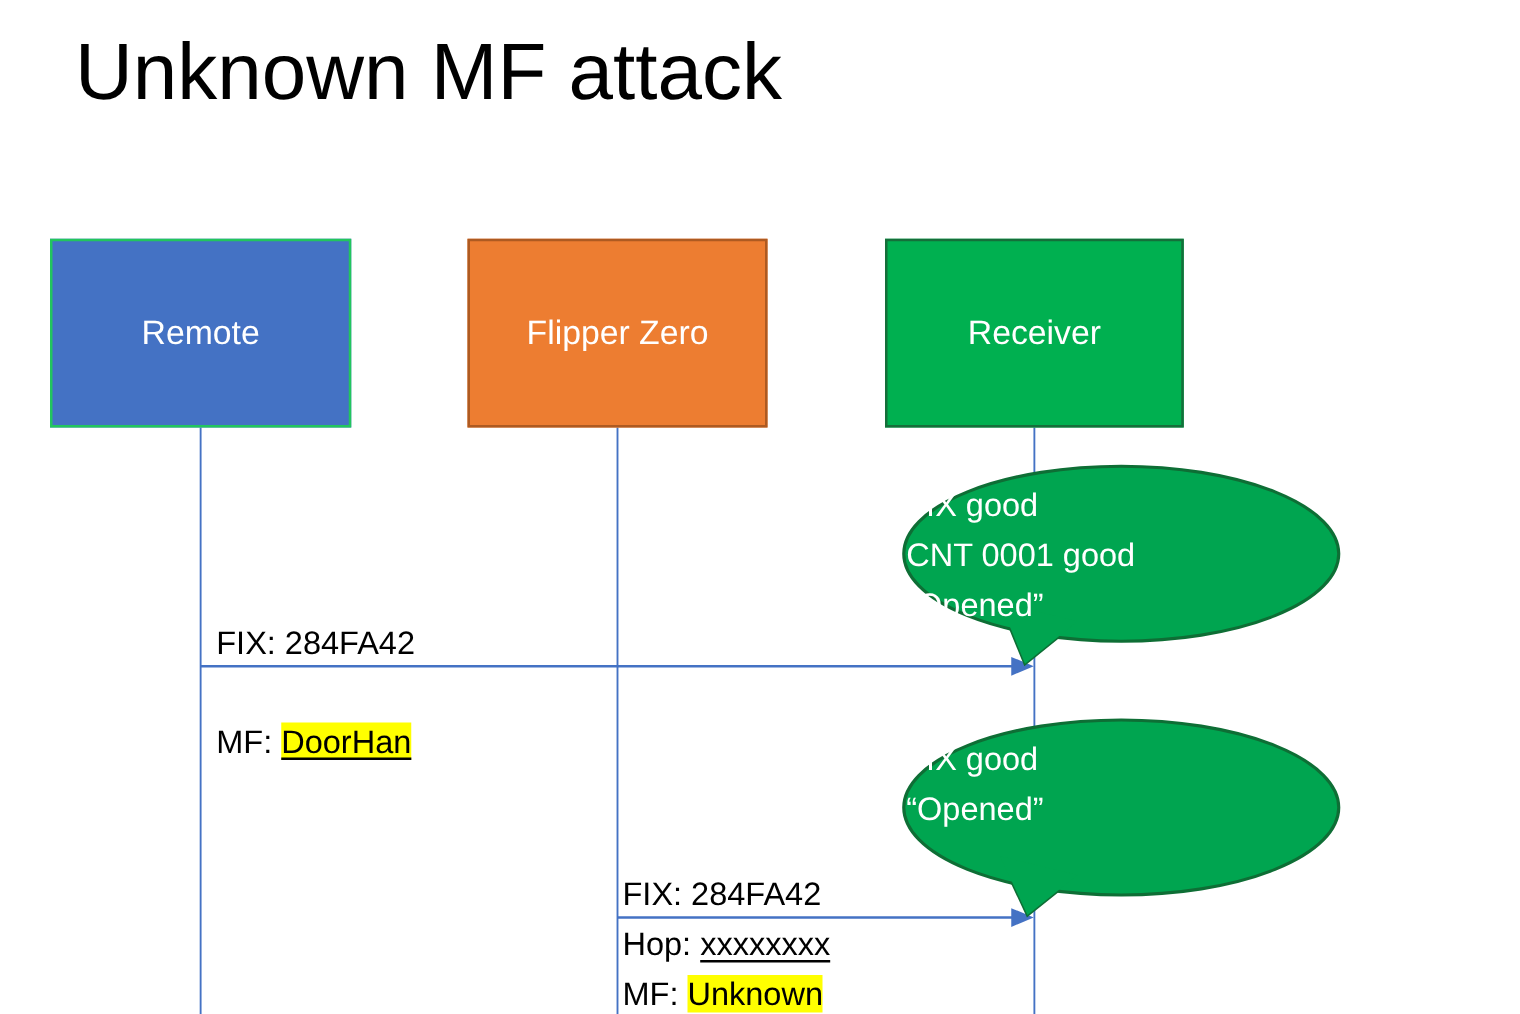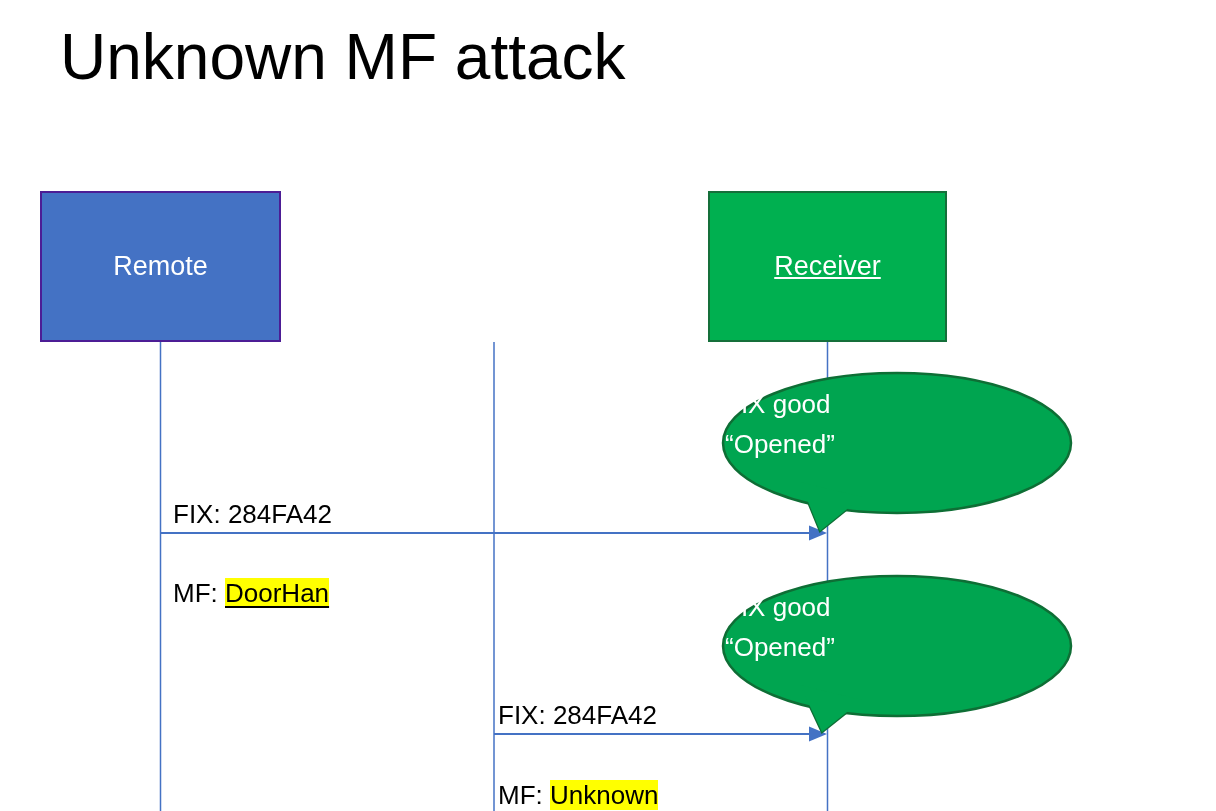--- a/index.html
+++ b/index.html
@@ -35,23 +35,23 @@
     position: absolute;
     top: 175px;
     height: 151px;
     display: flex;
     align-items: center;
     justify-content: center;
     color: #ffffff;
     font-size: 27px;
     text-align: center;
   }
-  .actor-remote   { left: 40px;  width: 241px; background: #4472C4; border: 2px solid #4c1d95; }
+  .actor-remote   { left: 40px;  width: 241px; background: #4472C4; border: 2px solid #22c55e; }
   .actor-flipper  { left: 374px; width: 240px; background: #ED7D31; border: 2px solid #AE5A21; }
-  .actor-receiver { left: 708px; width: 239px; background: #00B050; border: 2px solid #156F3A; text-decoration: underline; }
+  .actor-receiver { left: 708px; width: 239px; background: #00B050; border: 2px solid #156F3A; }
 
   .msg-line {
     position: absolute;
     font-size: 26px;
     color: #000000;
     white-space: nowrap;
     line-height: 34px;
   }
   .m1-l1 { left: 173px; top: 481px; }
   .m1-l2 { left: 173px; top: 521px; }
@@ -104,32 +104,37 @@
     <polygon points="800,669 862,684 822,716" fill="#00A550" stroke="#0E6E35" stroke-width="2.5"></polygon>
     <ellipse cx="897" cy="630" rx="174" ry="70" fill="#00A550" stroke="#0E6E35" stroke-width="2.5"></ellipse>
     <polygon points="800,669 862,684 822,716" fill="#00A550"></polygon>
   </svg>
 
   <h1 class="title">Unknown MF attack</h1>
 
   <div class="actor actor-remote">
     <span>Remote</span>
   </div>
+  <div class="actor actor-flipper">
+    <span>Flipper Zero</span>
+  </div>
   <div class="actor actor-receiver">
     <span>Receiver</span>
   </div>
 
   <div class="msg-line m1-l1">FIX: 284FA42</div>
   <div class="msg-line m1-l3"><span>MF: </span><span class="hl wavy">DoorHan</span></div>
 
   <div class="msg-line m2-l1">FIX: 284FA42</div>
+  <div class="msg-line m2-l2"><span>Hop: </span><span class="wavy">xxxxxxxx</span></div>
   <div class="msg-line m2-l3"><span>MF: </span><span class="hl">Unknown</span></div>
 
   <div class="bubble-text bubble1-text">
     <div>FIX good</div>
+    <div>CNT 0001 good</div>
     <div>“Opened”</div>
   </div>
 
   <div class="bubble-text bubble2-text">
     <div>FIX good</div>
     <div>“Opened”</div>
   </div>
 
 </div>
 

